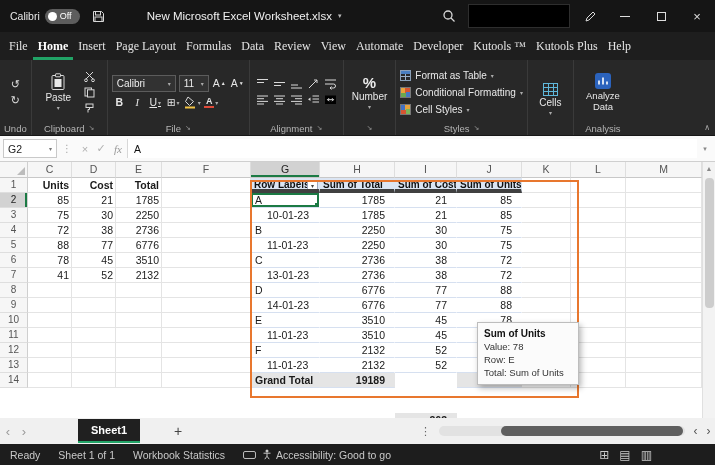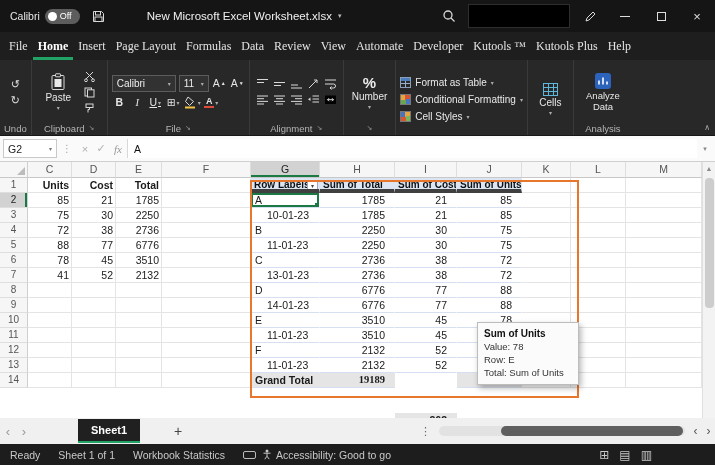--- a/index.html
+++ b/index.html
@@ -380,20 +380,24 @@
             <span>Conditional Formatting</span>
             <span class="chev-s">▾</span>
           </div>
           <div class="stylerow">
             <span class="ic-cs"></span>
             <span>Cell Styles</span>
             <span class="chev-s">▾</span>
           </div>
         </div>
       </div>
+      <div class="rlabel">
+          <span>Styles</span>
+          <span class="launcher">↘</span>
+        </div>
     </div>
 
     <div class="rgroup" style="min-width:46px;">
       <div class="rcontent">
         <div class="rbtn-big">
           <svg width="15" height="13" viewBox="0 0 15 13">
               <rect x="0.5" y="0.5" width="14" height="12" fill="none" stroke="#5fb7da"></rect>
               <path d="M0.5 4.5h14 M0.5 8.5h14 M5.5 0.5v12 M10.5 0.5v12" stroke="#5fb7da" fill="none"></path>
             </svg>
           <span>Cells</span>
@@ -637,21 +641,21 @@
           <div class="cell" style="width: 55px;"></div>
           <div class="cell" style="width: 76px;"></div>
         </div>
         <div class="grow">
           <div class="rowhdr" style="width: 28px;">14</div>
           <div class="cell" style="width: 44px;"></div>
           <div class="cell" style="width: 44px;"></div>
           <div class="cell" style="width: 46px;"></div>
           <div class="cell" style="width: 89px;"></div>
           <div class="cell pv pvlabel pvtotal" style="width: 69px;">Grand Total</div>
-          <div class="cell pv pvval pvtotal" style="width: 75px; font-family: Liberation Serif, serif;">19189</div>
+          <div class="cell pv pvval pvtotal" style="width: 75px;">19189</div>
           <div class="cell pv pvval pvtotal" style="width: 62px; margin-top: 40px;">263</div>
           <div class="cell pv pvval pvtotal" style="width: 65px;">439</div>
           <div class="cell" style="width: 49px;"></div>
           <div class="cell" style="width: 55px;"></div>
           <div class="cell" style="width: 76px;"></div>
         </div>
         <div class="grow">
           <div class="rowhdr" style="width: 28px;">15</div>
           <div class="cell" style="width: 44px;"></div>
           <div class="cell" style="width: 44px;"></div>

